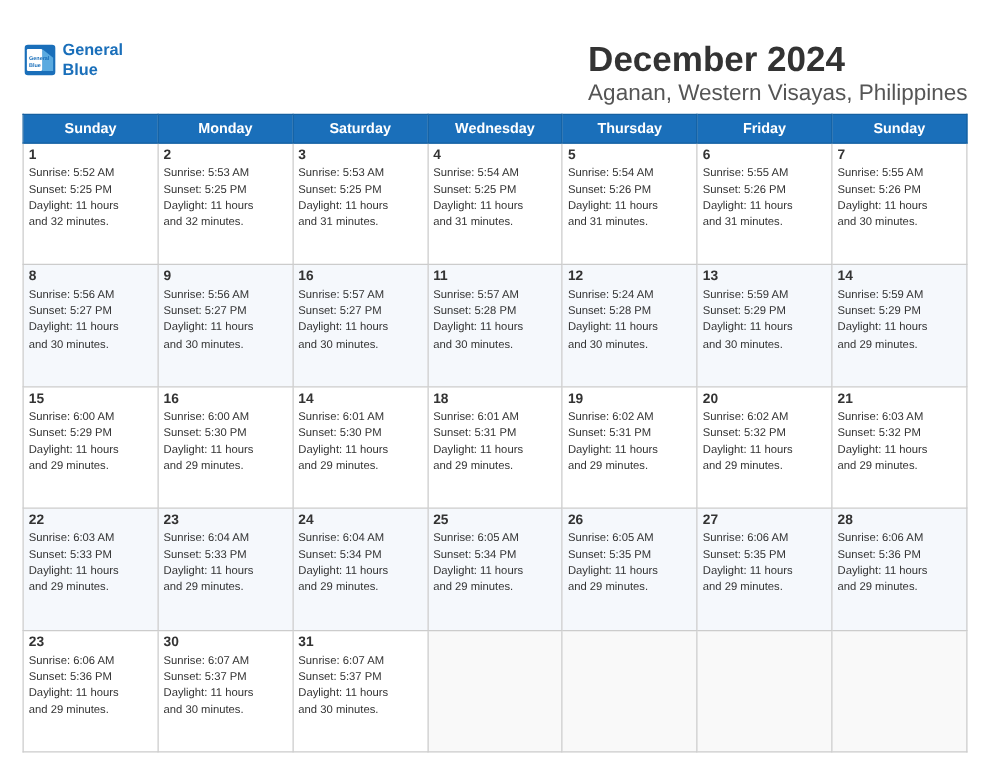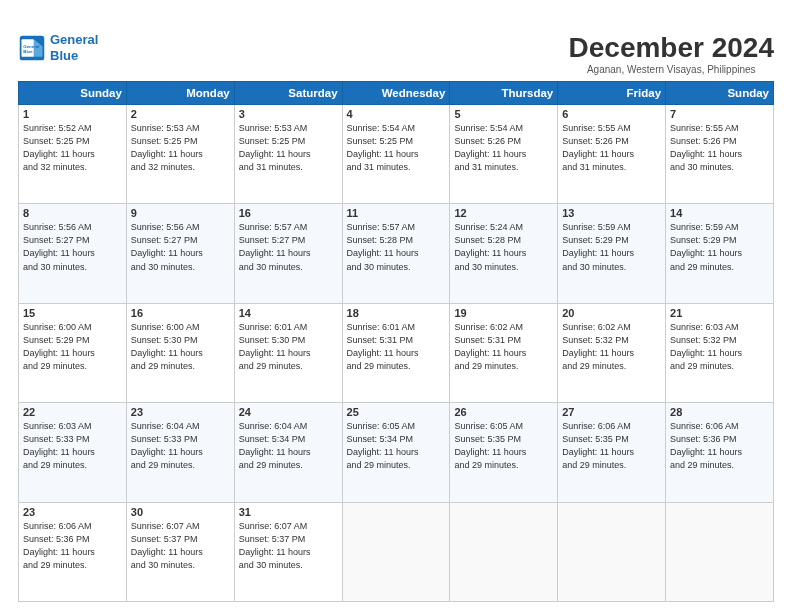--- a/index.html
+++ b/index.html
@@ -36,45 +36,45 @@
       line-height: 1.2;
     }
     .logo-text span {
       color: #1a6fba;
     }
     .logo-icon {
       width: 28px;
       height: 28px;
     }
     .title-block {
-      text-align: center;
+      text-align: left;
     }
     .month-title {
       font-size: 28px;
       font-weight: bold;
       color: #333;
     }
     .location {
-      font-size: 10px;
+      font-size: 18px;
       color: #555;
     }
     .calendar {
       flex: 1;
       border: 1px solid #ccc;
       border-collapse: collapse;
       width: 100%;
       table-layout: fixed;
     }
     .calendar th {
       background: #1a6fba;
       color: #fff;
       font-size: 11.5px;
       font-weight: bold;
       padding: 5px 4px;
-      text-align: right;
+      text-align: center;
       border: 1px solid #1560a0;
     }
     .calendar td {
       border: 1px solid #ccc;
       vertical-align: top;
       padding: 3px 4px;
       font-size: 9.2px;
       color: #333;
       background: #fff;
       height: 82px;

